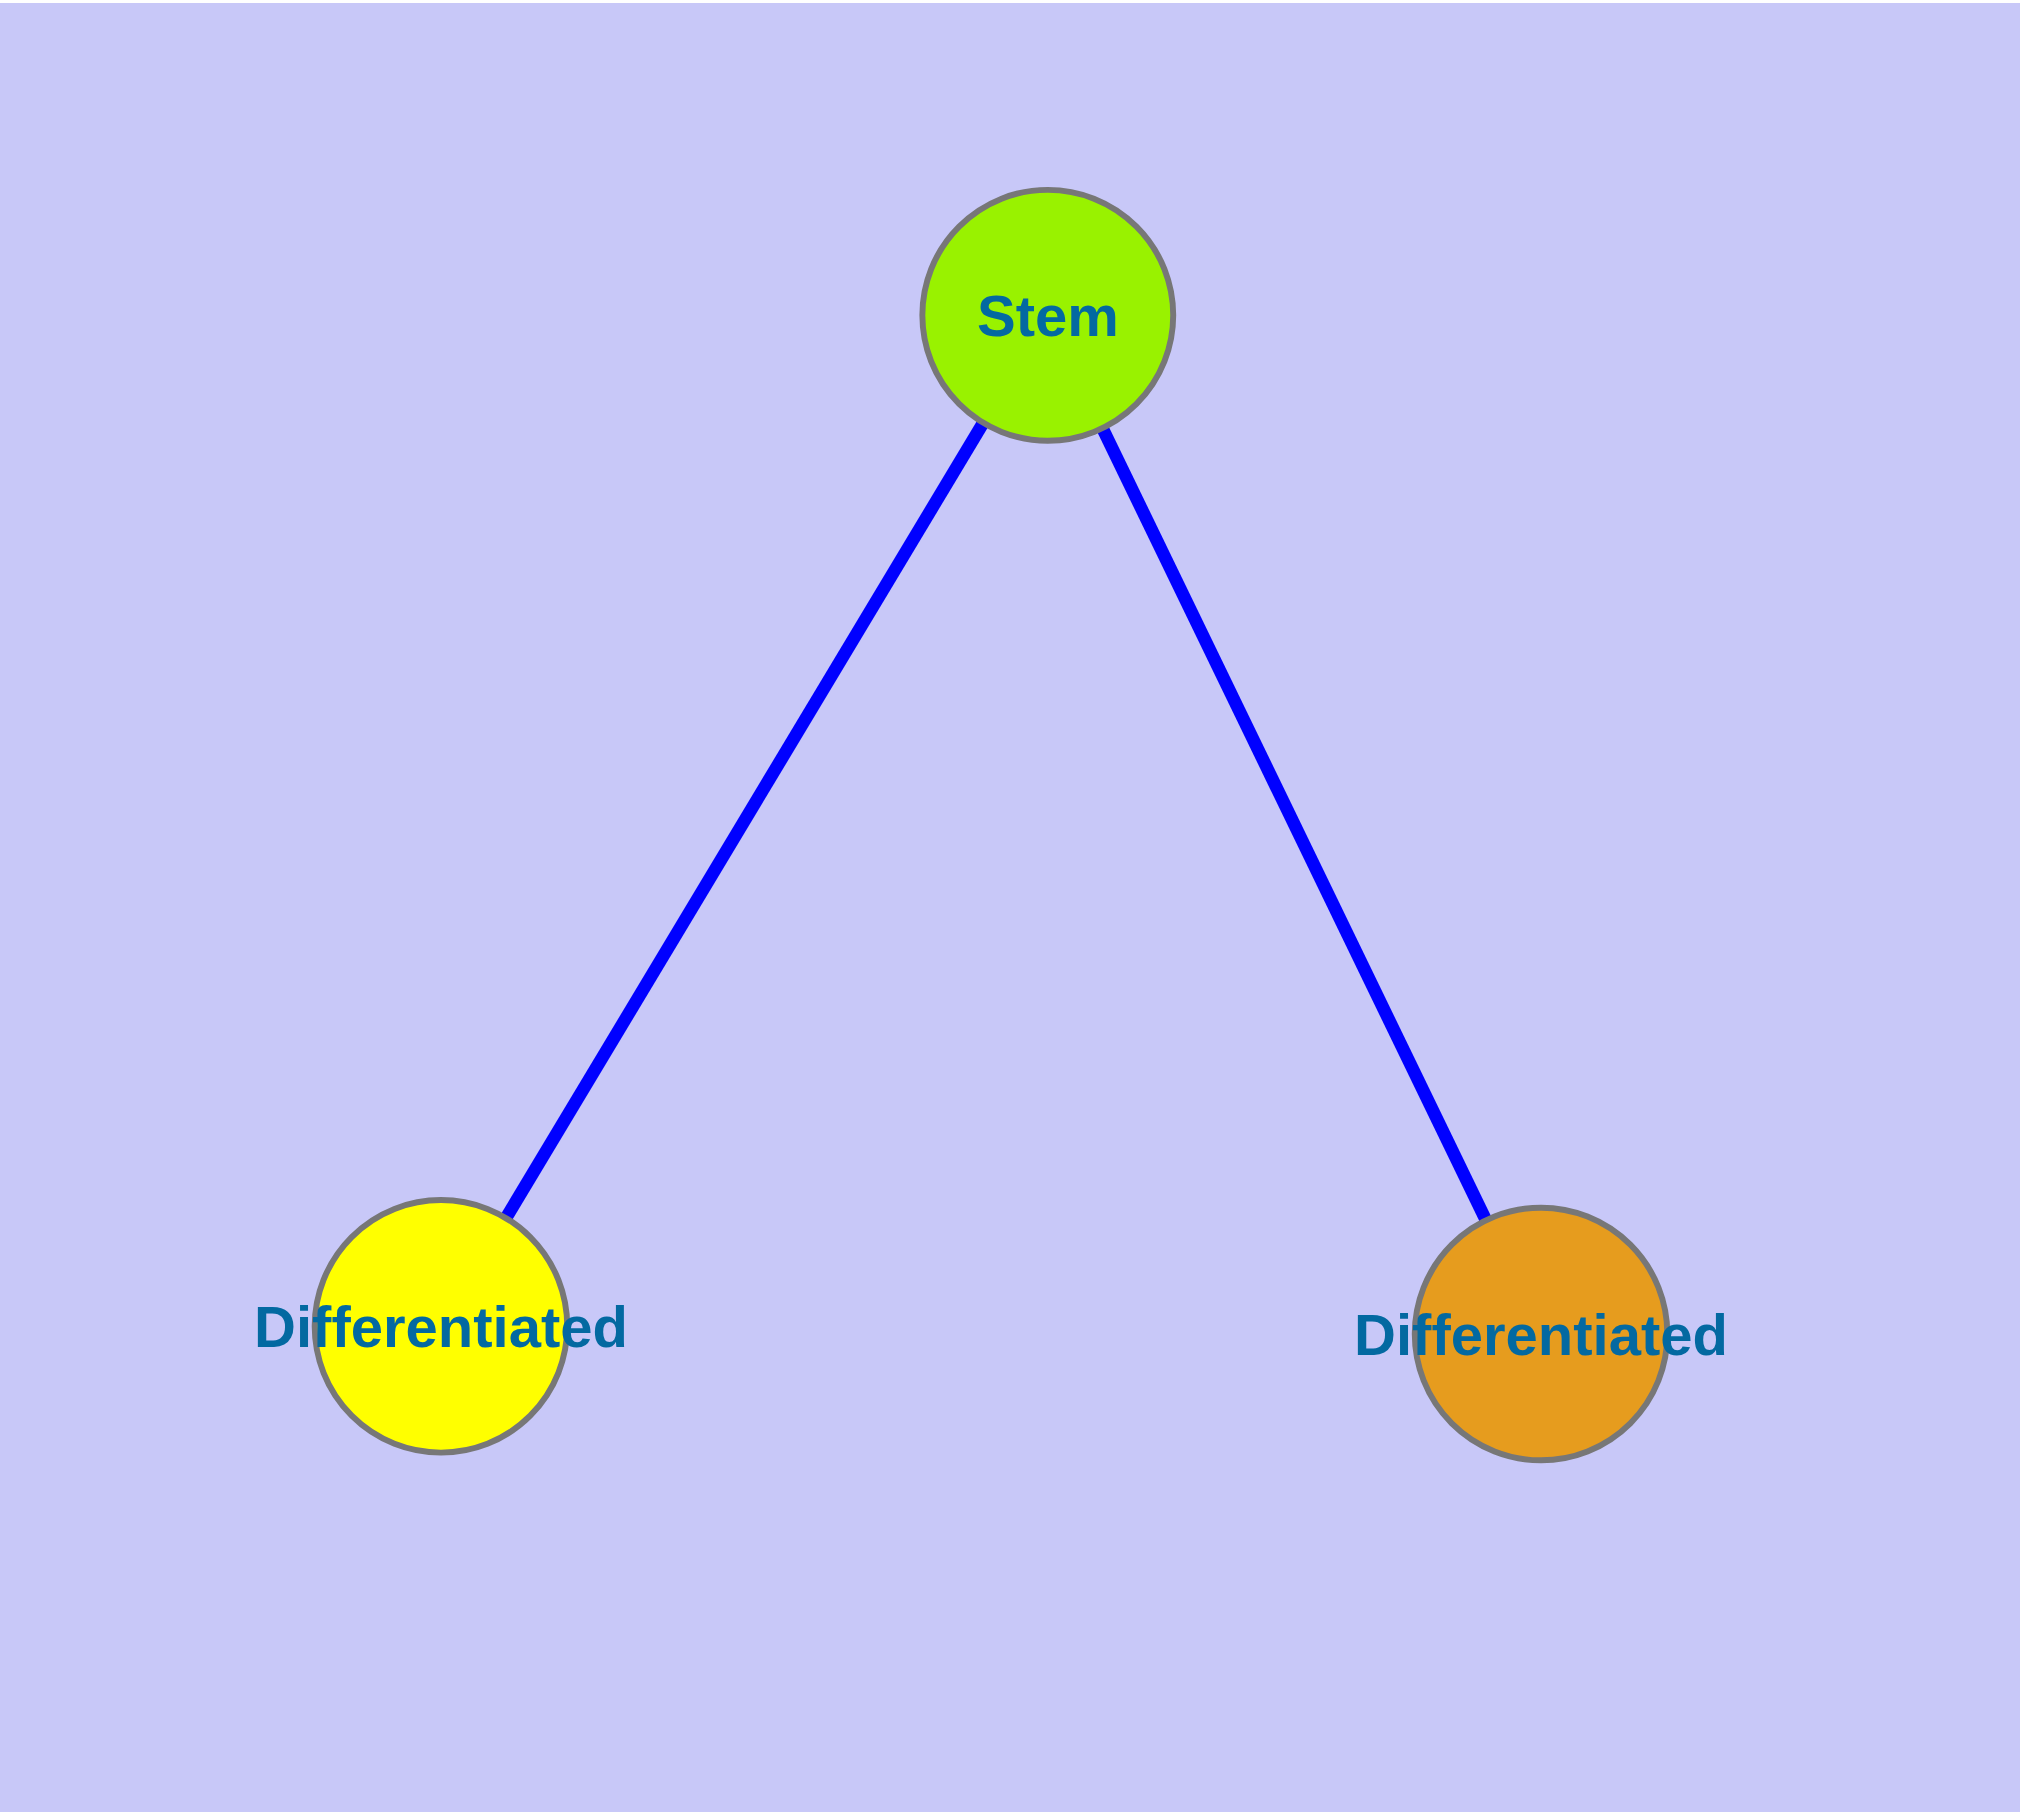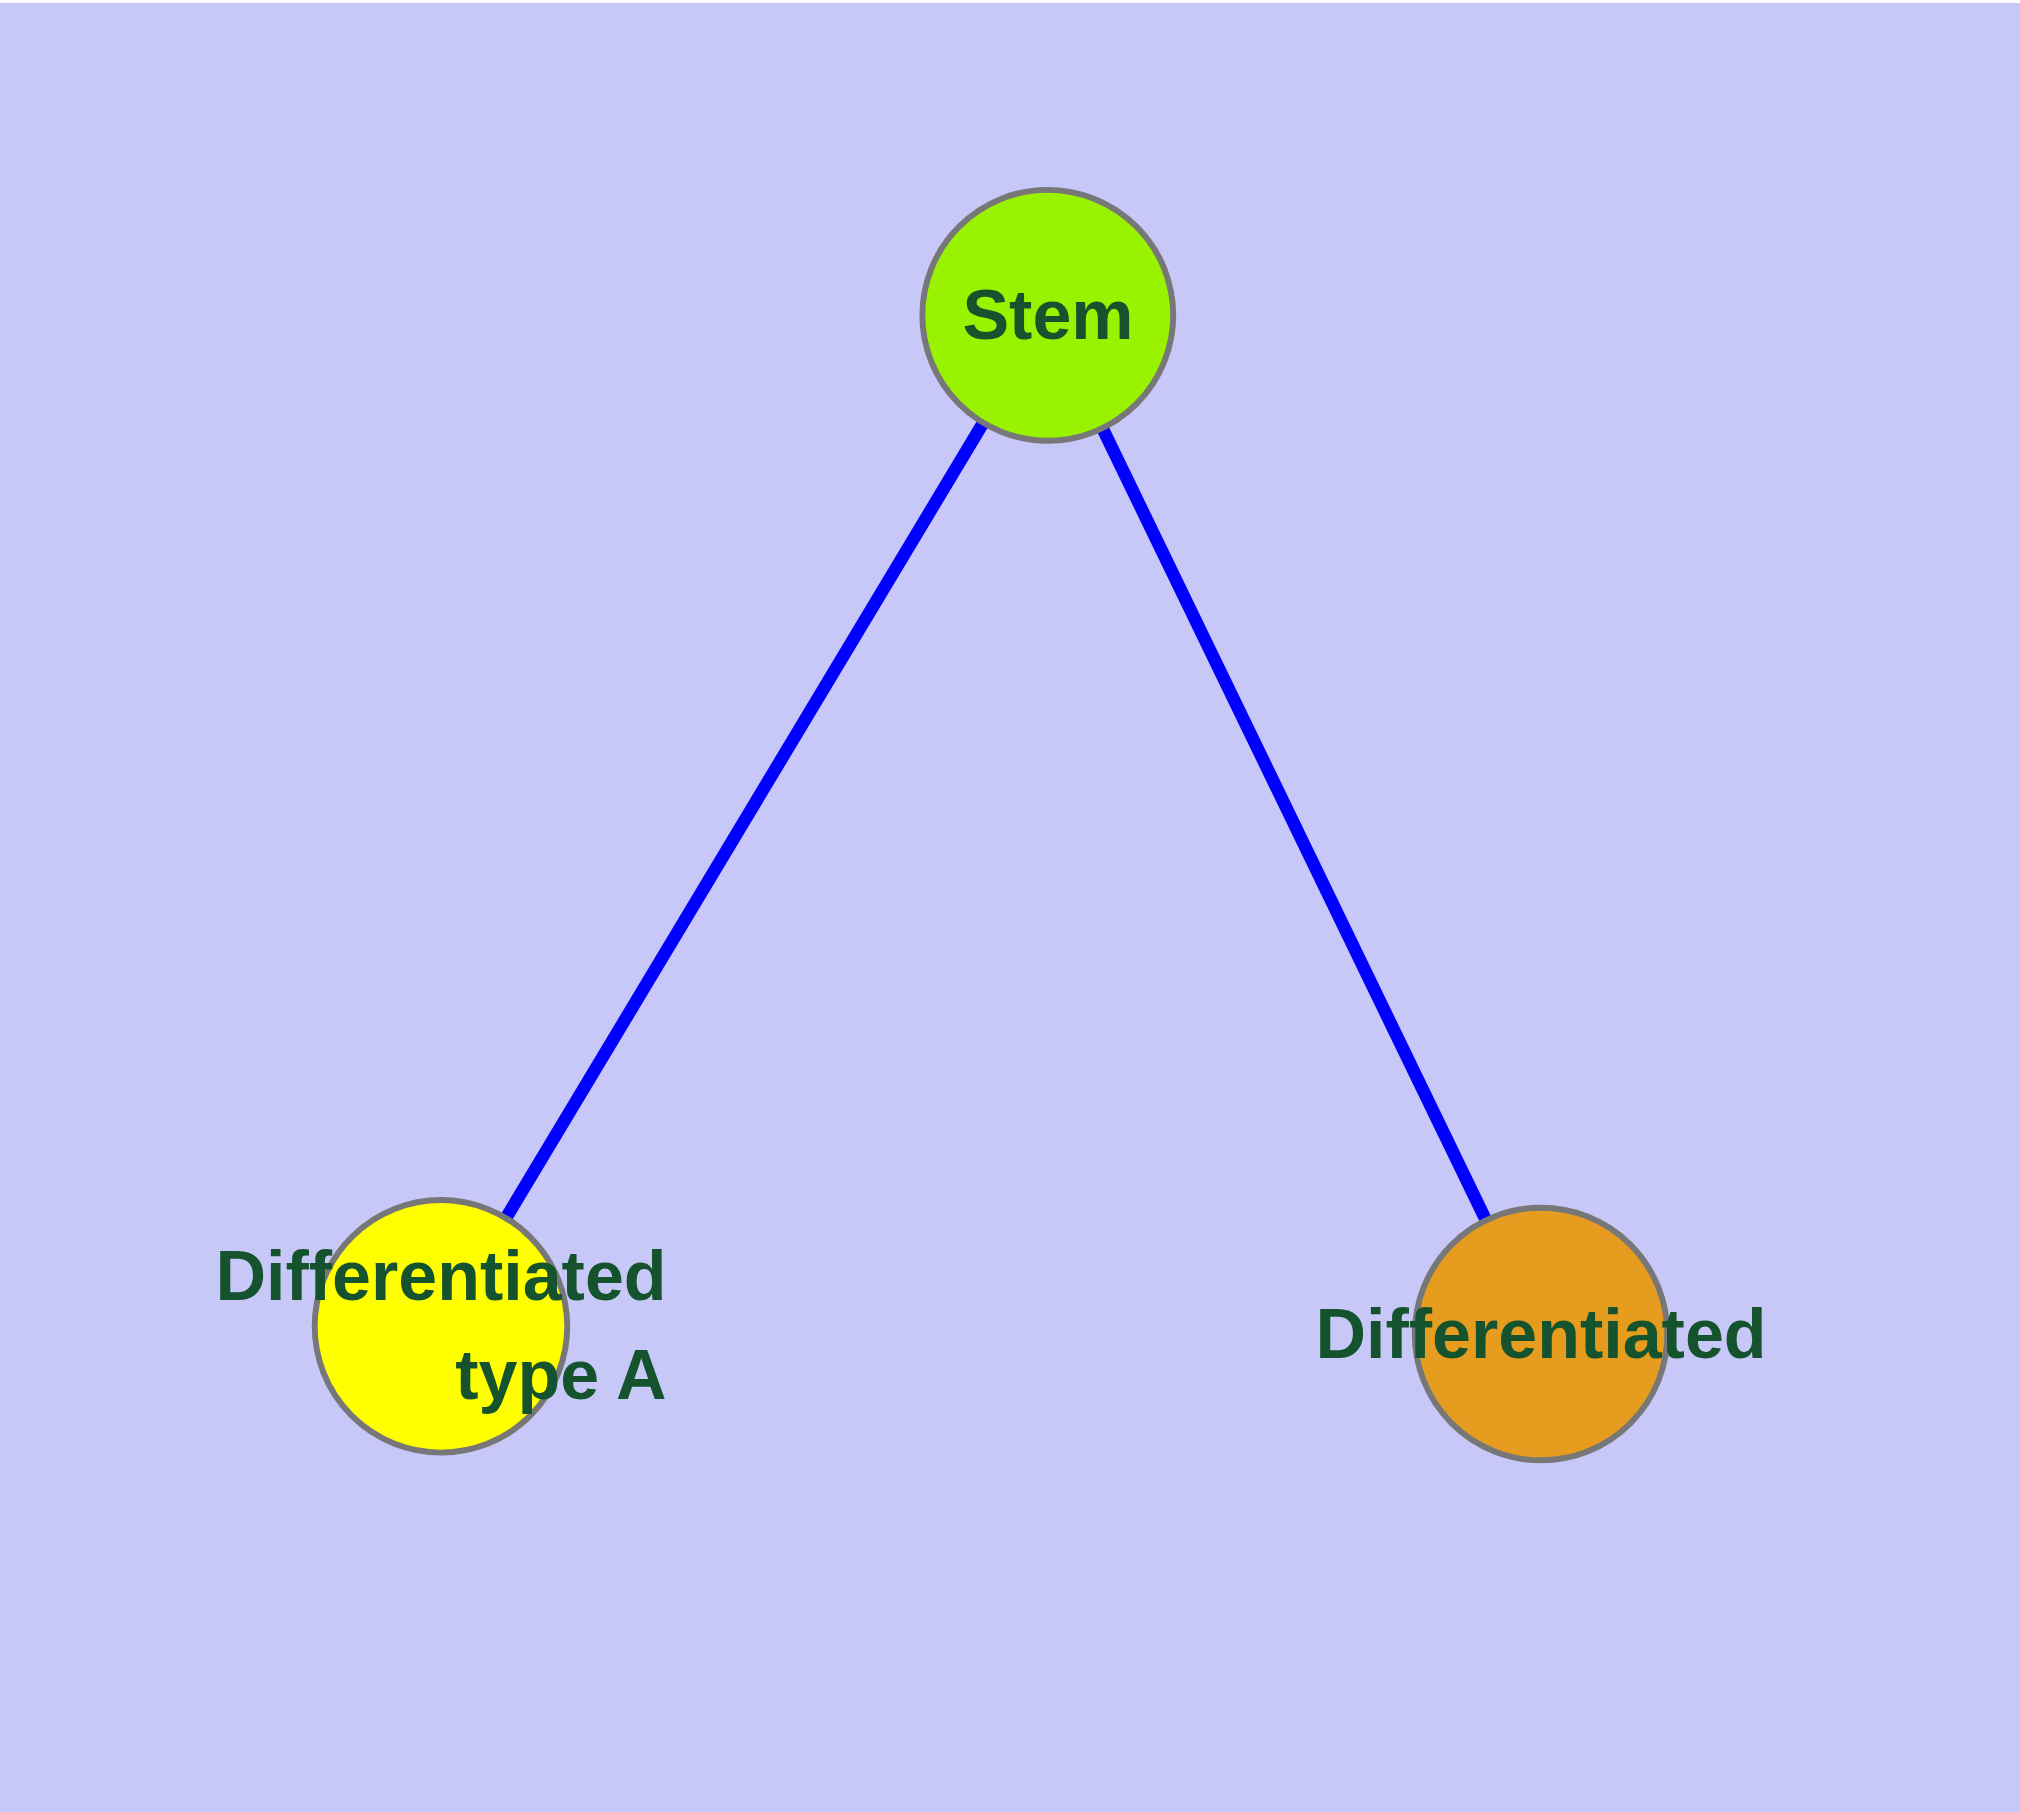--- a/index.html
+++ b/index.html
@@ -33,24 +33,24 @@
     stroke: #0000FF; 
   }
   .node {
     stroke: #777777;
     stroke-width: 7;
   }
   .node-label {
     position: absolute;
     transform: translate(-50%, -50%);
     font-weight: bold;
-    font-size: 70px;
+    font-size: 58px;
     line-height: 99px;
-    color: #14532d;
-    text-align: right;
+    color: #0369a1;
+    text-align: left;
     white-space: nowrap;
   }
 </style>
 </head>
 <body data-bind-attr="bgcolor:canvas.background_color" bgcolor="#C8C8F8">
 
 <div class="stage">
 
   <div class="top-strip"></div>
 
@@ -60,21 +60,20 @@
 
     <circle class="node" cx="1236" cy="372" r="148" data-bind-attr="fill:graph.nodes.0.color" fill="#99F200"></circle>
     <circle class="node" cx="520" cy="1565" r="149" data-bind-attr="fill:graph.nodes.1.color" fill="#FFFF00"></circle>
     <circle class="node" cx="1818" cy="1574" r="149" data-bind-attr="fill:graph.nodes.2.color" fill="#E69C1E"></circle>
   </svg>
 
   <div class="node-label" style="left:1048px; top:315px;" data-bind="graph.nodes.0.label">Stem</div>
 
   <div class="node-label" style="left:441px; top:1326px;">
     <div data-bind="graph.nodes.1.label_line1">Differentiated</div>
-    <div data-bind="graph.nodes.1.label_line2">type A</div>
   </div>
 
   <div class="node-label" style="left:1541px; top:1334px;">
     <div data-bind="graph.nodes.2.label_line1">Differentiated</div>
   </div>
 
 </div>
 
 
 </body></html>

